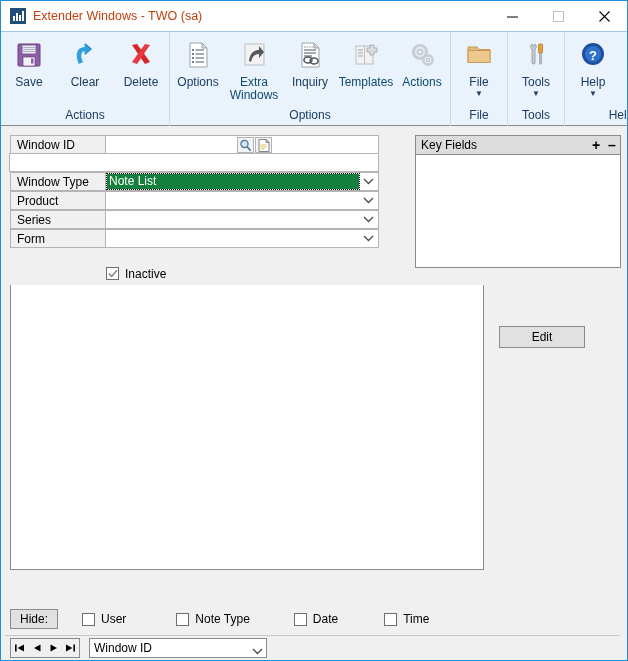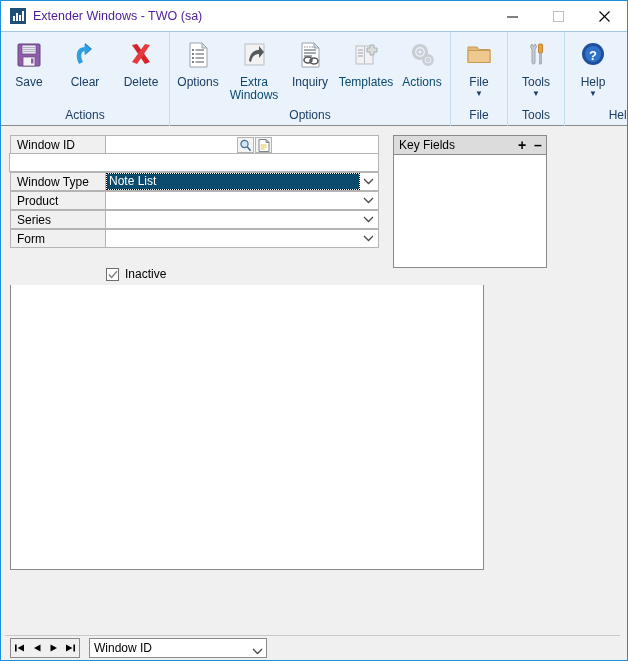--- a/index.html
+++ b/index.html
@@ -35,21 +35,21 @@
     flex: 0 0 auto;
   }
   .app-icon i {
     position: absolute; bottom: 3px; background: #ffffff; width: 2px;
   }
   .app-icon i:nth-child(1){ left: 3px; height: 5px; }
   .app-icon i:nth-child(2){ left: 6px; height: 8px; }
   .app-icon i:nth-child(3){ left: 9px; height: 6px; }
   .app-icon i:nth-child(4){ left: 12px; height: 10px; }
   .title-text {
-    font-size: 12.5px; color: #4c1d95; white-space: nowrap;
+    font-size: 12.5px; color: #c2410c; white-space: nowrap;
   }
   .wincontrols {
     position: absolute; right: 0; top: 0; height: 30px;
     display: flex;
   }
   .wc {
     width: 46px; height: 30px;
     display: flex; align-items: center; justify-content: center;
     font-size: 13px; color: #000;
   }
@@ -120,38 +120,38 @@
   }
   .lookup-ico { left: 131px; }
   .note-ico { left: 149px; }
   .combo-arrow {
     position: absolute; right: 2px; top: 0; width: 16px; height: 17px;
     display: flex; align-items: center; justify-content: center;
   }
   .combo-arrow svg { display:block; }
   .sel-val {
     position: absolute; left: 1px; top: 1px; right: 19px; height: 15px;
-    background: #0c4a6e; color: #ffffff; font-size: 12px; line-height: 15px;
+    background: #15803d; color: #ffffff; font-size: 12px; line-height: 15px;
     padding-left: 2px; outline: 1px dotted #000; outline-offset: 0px;
     white-space: nowrap; overflow: hidden;
   }
 
   .inactive-row {
     position: absolute; left: 105px; top: 140px;
-    display: flex; align-items: center; gap: 6px;
+    display: flex; gap: 6px;
   }
   .chk {
     width: 13px; height: 13px; background: #fff; border: 1px solid #6e6e6e;
     display: flex; align-items: center; justify-content: center;
   }
   .chk svg { display: block; }
   .inactive-row .lbl { font-size: 12px; }
 
   
-  .keyfields { position: absolute; left: 392px; top: 8px; width: 154px; height: 133px; }
+  .keyfields { position: absolute; left: 414px; top: 8px; width: 206px; height: 133px; }
   .kf-head {
     height: 20px; background: #dcdcdc; border: 1px solid #8a8a8a;
     display: flex; align-items: center; font-size: 12px; padding-left: 5px;
   }
   .kf-head .ttl { flex: 1; }
   .kf-btn { width: 16px; text-align: center; font-weight: bold; font-size: 14px; line-height: 14px; }
   .kf-body { height: 113px; background: #fff; border: 1px solid #8a8a8a; border-top: none; }
 
   
   .notetypes { position: absolute; left: 9px; top: 158px; width: 474px; height: 305px; }
@@ -503,22 +503,42 @@
         <div class="kf-btn">–</div>
       </div>
       <div class="kf-body"></div>
     </div>
 
     <div class="notetypes">
       <div class="nt-body"></div>
     </div>
 
     <div class="sidebtns">
-    </div>
-
+      <div class="btn">Edit</div>
+    </div>
+
+    <div class="hiderow">
+      <div class="hide-label">Hide:</div>
+      <div class="hide-opt" style="margin-left:24px;">
+        <div class="chk"></div>
+        <div class="lbl">User</div>
+      </div>
+      <div class="hide-opt" style="margin-left:50px;">
+        <div class="chk"></div>
+        <div class="lbl">Note Type</div>
+      </div>
+      <div class="hide-opt" style="margin-left:44px;">
+        <div class="chk"></div>
+        <div class="lbl">Date</div>
+      </div>
+      <div class="hide-opt" style="margin-left:46px;">
+        <div class="chk"></div>
+        <div class="lbl">Time</div>
+      </div>
+    </div>
 
     <div class="divider"></div>
 
     <div class="navbar">
       <div class="navbtns">
         <div class="navbtn">
           <svg width="11" height="10" viewBox="0 0 11 10">
               <rect x="1" y="1.5" width="1.6" height="7" fill="#000"></rect>
               <polygon points="10,1.5 10,8.5 3.6,5" fill="#000"></polygon>
             </svg>

